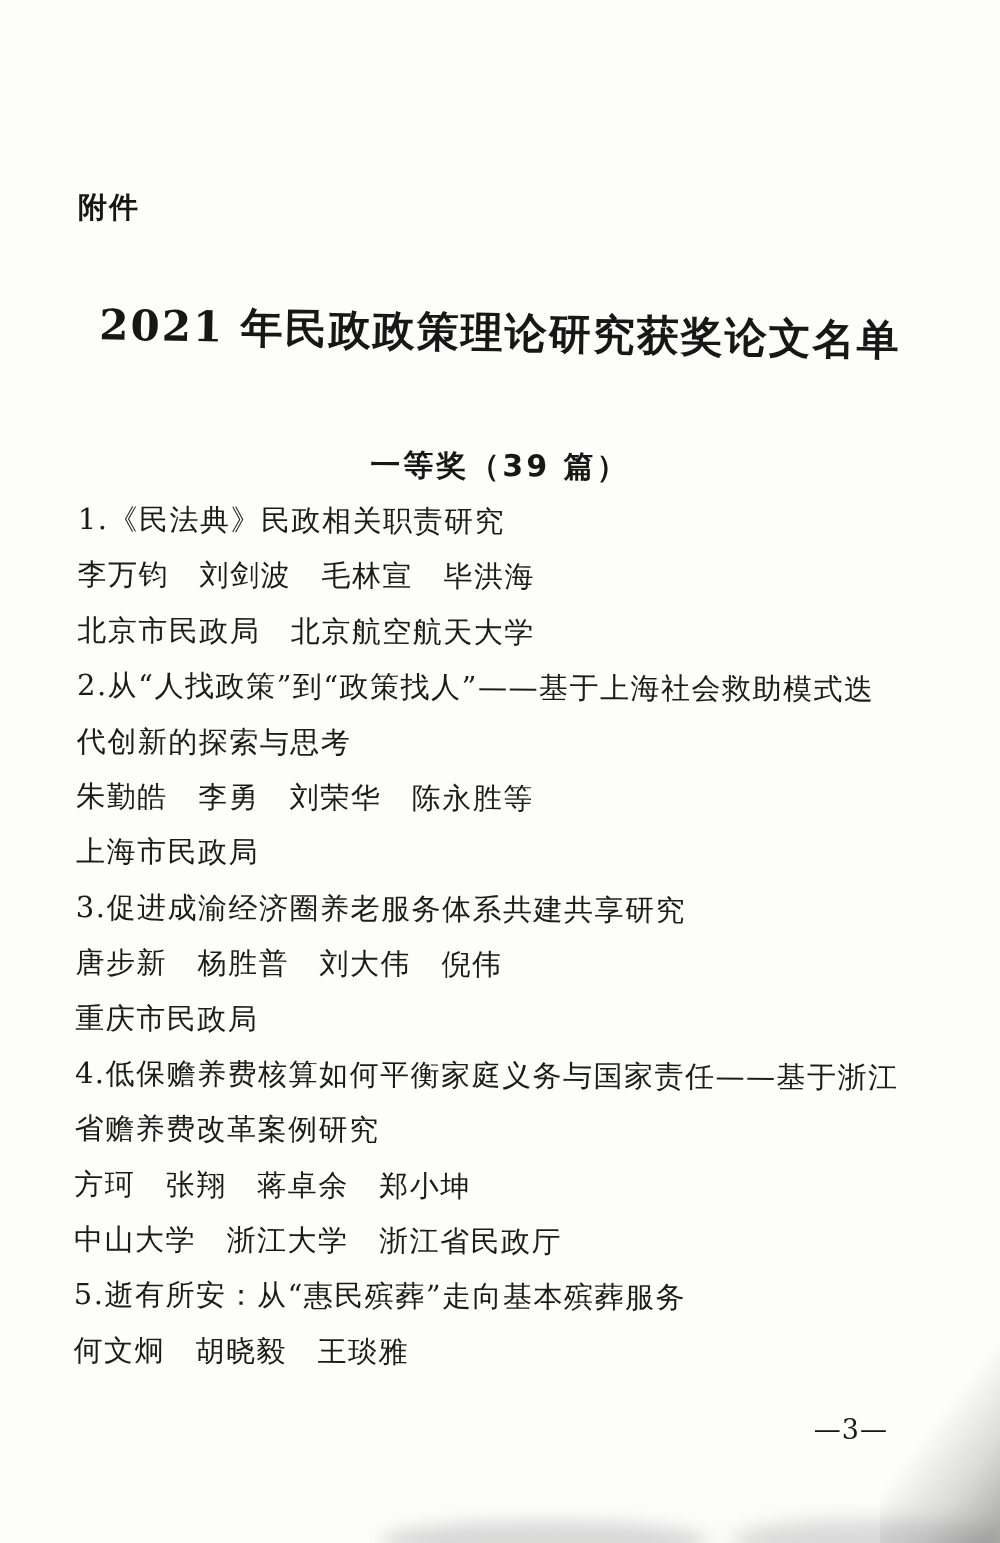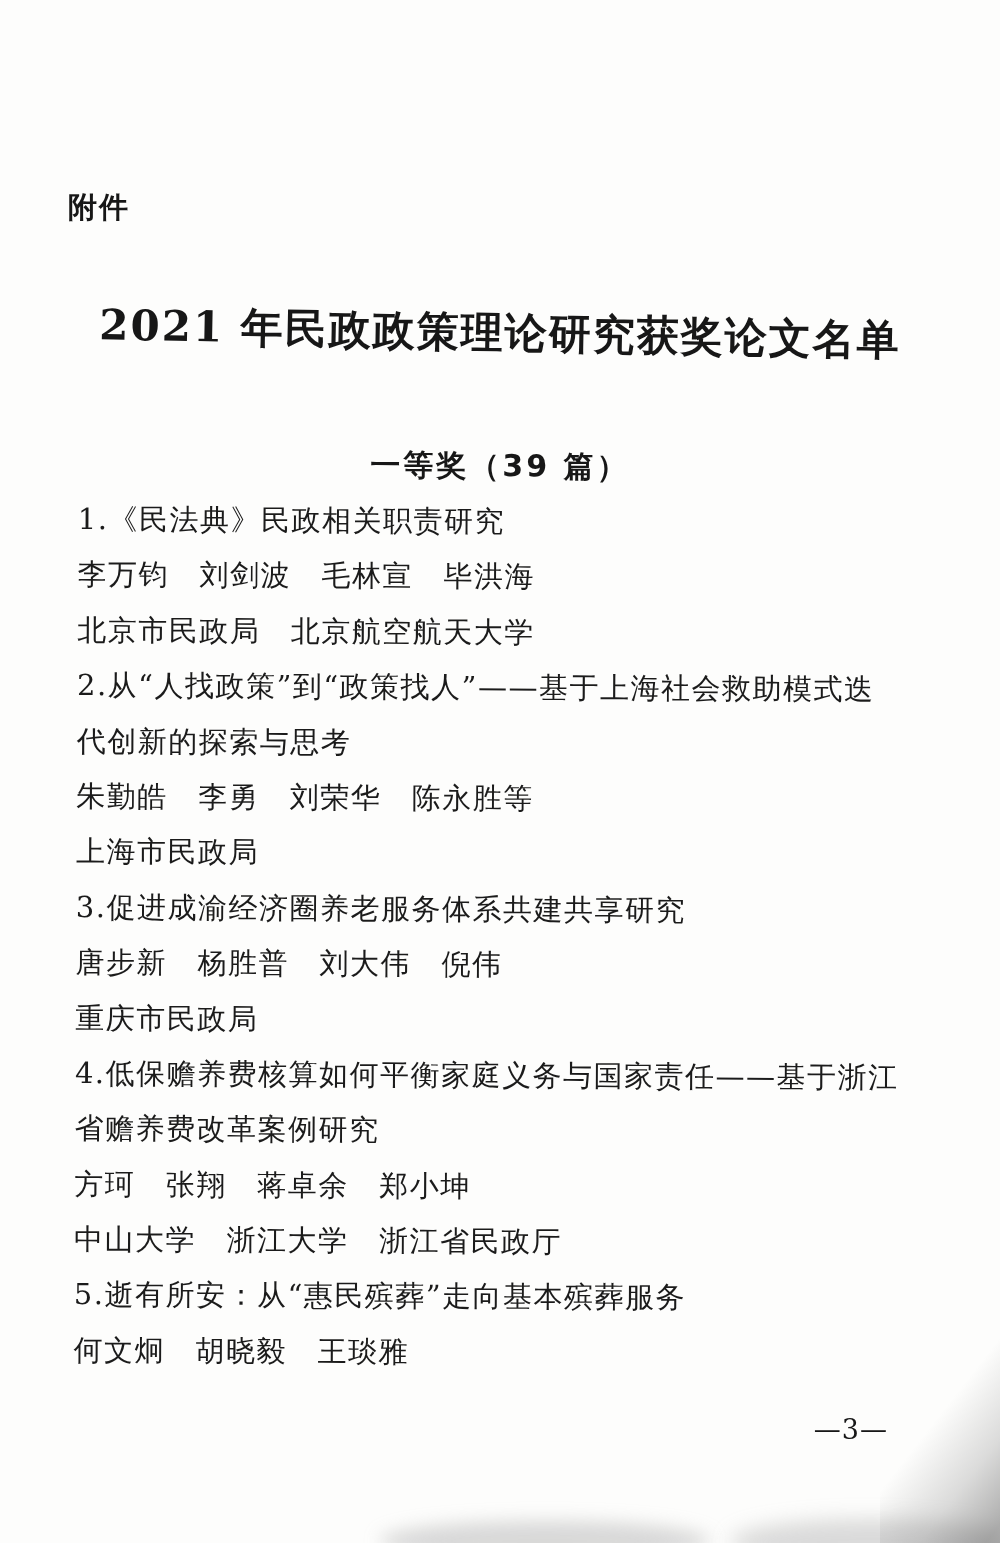--- a/index.html
+++ b/index.html
@@ -11,21 +11,21 @@
   }
   .page{
     position:relative;
     width:1000px;height:1543px;
     background:#fdfdfc;
     color:#171717;
     overflow:hidden;
   }
   .attachment{
     position:absolute;
-    left:68px;top:188px;
+    left:78px;top:188px;
     font-family:"DejaVu Sans","Liberation Sans",sans-serif;
     font-weight:700;
     font-size:29px;
     letter-spacing:2px;
   }
   .doc-title{
     position:absolute;
     left:0;right:0;top:305px;
     margin:0;
     text-align:center;

